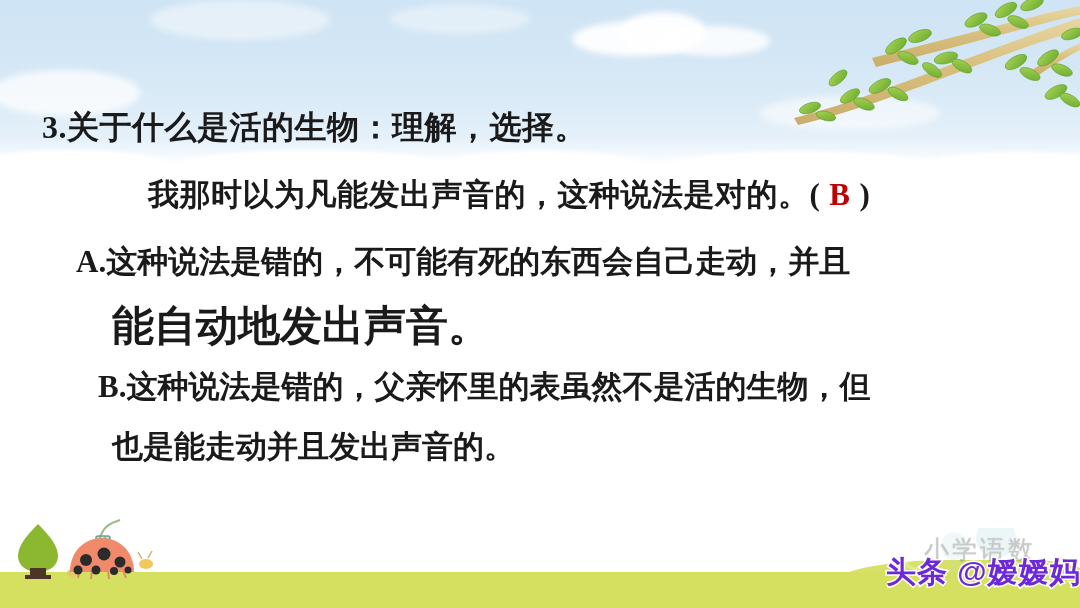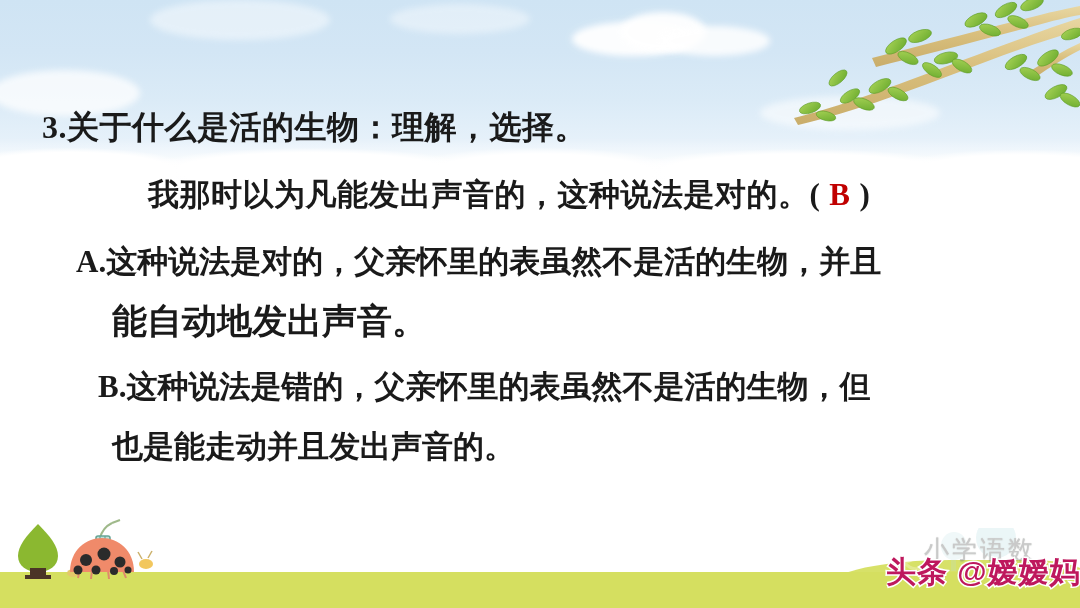--- a/index.html
+++ b/index.html
@@ -126,21 +126,21 @@
     white-space: nowrap;
   }
   .wm-main {
     position: absolute;
     left: 886px;
     top: 552px;
     font-family: "Liberation Sans", sans-serif;
     font-size: 30px;
     font-weight: bold;
     letter-spacing: 1px;
-    color: #be185d;
+    color: #6d28d9;
     -webkit-text-stroke: 3px #ffffff;
     paint-order: stroke fill;
     white-space: nowrap;
   }
 
   
   .content {
     position: absolute;
     left: 0; top: 0;
     width: 896px; height: 608px;
@@ -163,21 +163,21 @@
     top: 174px;
     font-size: 31px;
     letter-spacing: .5px;
   }
   .answer {
     color: #c00000;
     font-weight: bold;
     padding: 0 9px;
   }
   .opt-a1 { left: 76px;  top: 241px; font-size: 31px; }
-  .opt-a2 { left: 112px; top: 298px; font-size: 35px; }
+  .opt-a2 { left: 112px; top: 298px; font-size: 42px; }
   .opt-b1 { left: 76px;  top: 366px; font-size: 31px; margin-left: 22px; }
   .opt-b2 { left: 112px; top: 426px; font-size: 31px; }
   .opt-letter { font-weight: bold; }
 </style>
 </head>
 <body>
 
 <div id="slide">
 
   <div class="sky"></div>
@@ -310,21 +310,21 @@
   </div>
 
   <div class="wm-main">头条 @嫒嫒妈</div>
 
   <div class="content">
 
     <div class="line q-title"><span>3.</span><span>关于什么是活的生物：理解，选择。</span></div>
 
     <div class="line q-stem"><span>我那时以为凡能发出声音的，这种说法是对的。(</span><span class="answer">B</span><span>)</span></div>
 
-    <div class="line opt-a1"><span class="opt-letter">A.</span><span>这种说法是对的，父亲怀里的表虽然不是活的生物，并且</span></div>
+    <div class="line opt-a1"><span class="opt-letter">A.</span><span>这种说法是错的，不可能有死的东西会自己走动，并且</span></div>
     <div class="line opt-a2">能自动地发出声音。</div>
 
     <div class="line opt-b1"><span class="opt-letter">B.</span><span>这种说法是错的，父亲怀里的表虽然不是活的生物，但</span></div>
     <div class="line opt-b2">也是能走动并且发出声音的。</div>
 
   </div>
 
 </div>
 
 </body></html>

